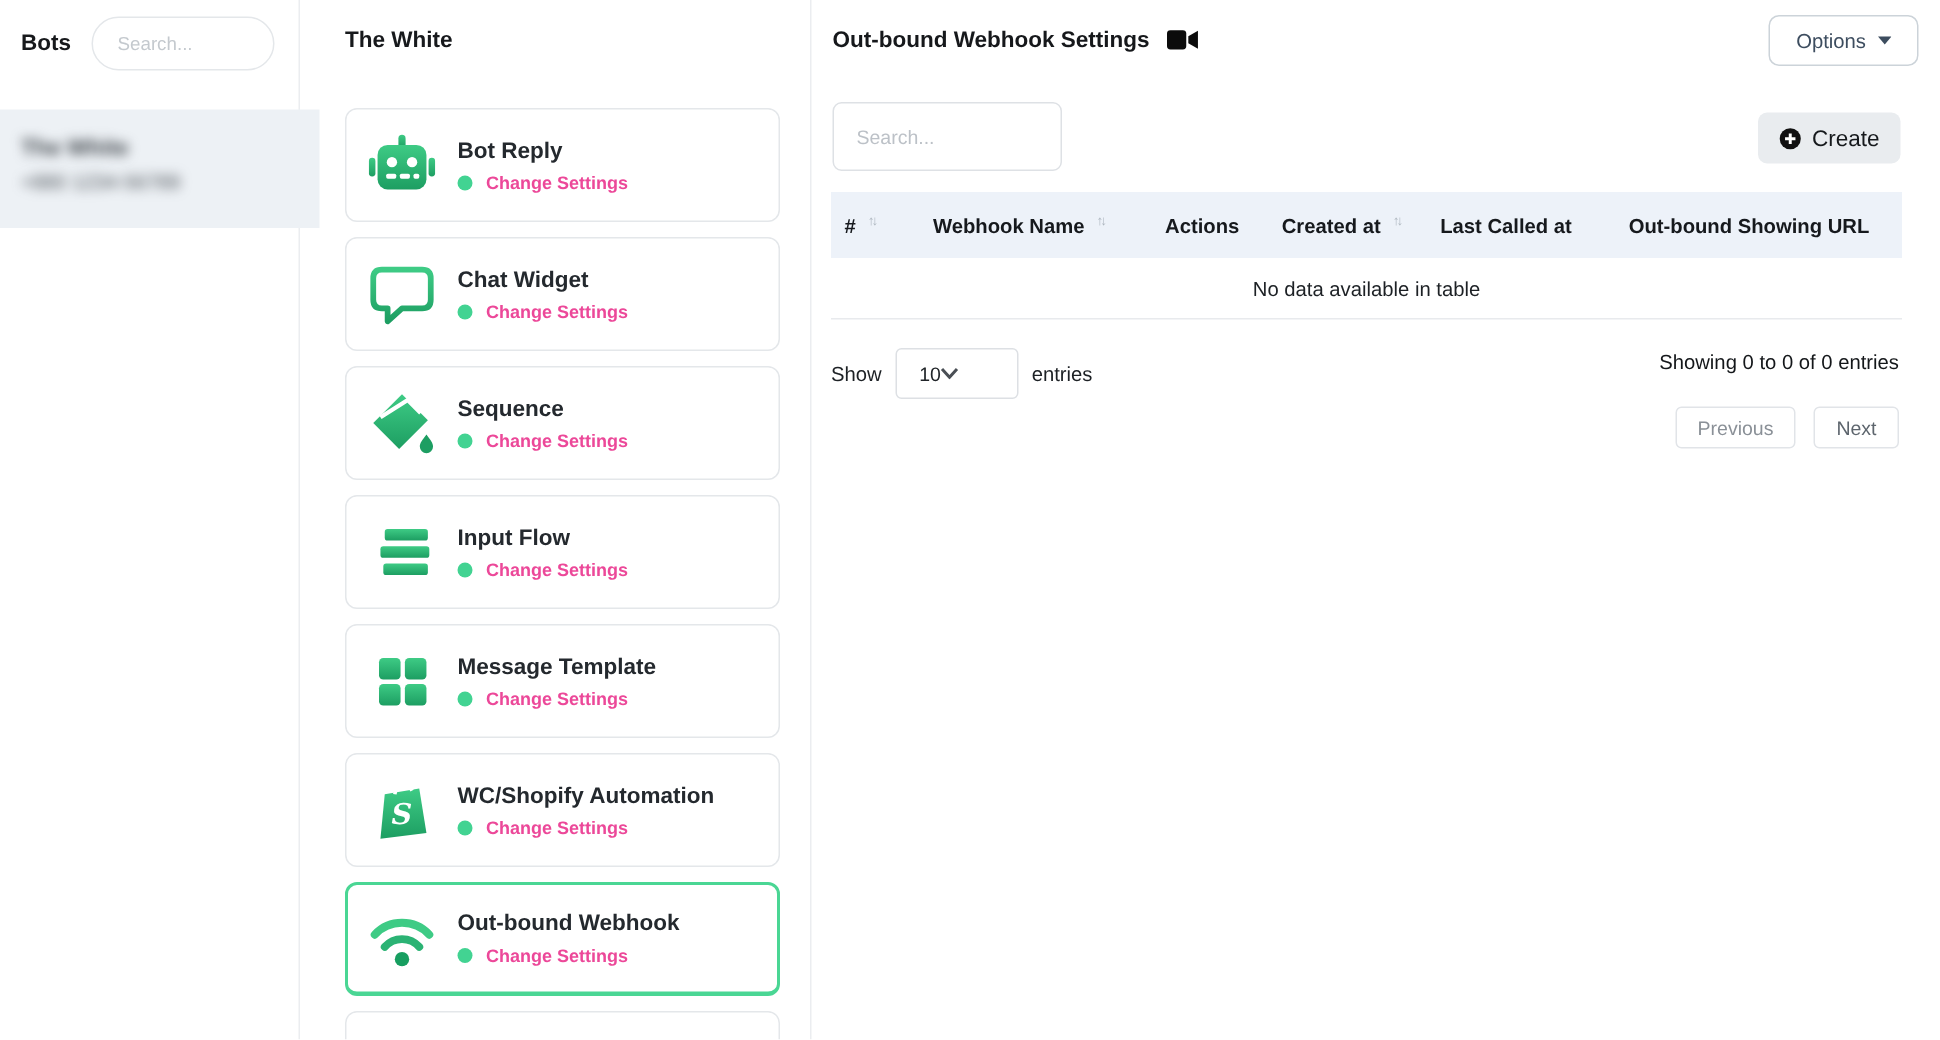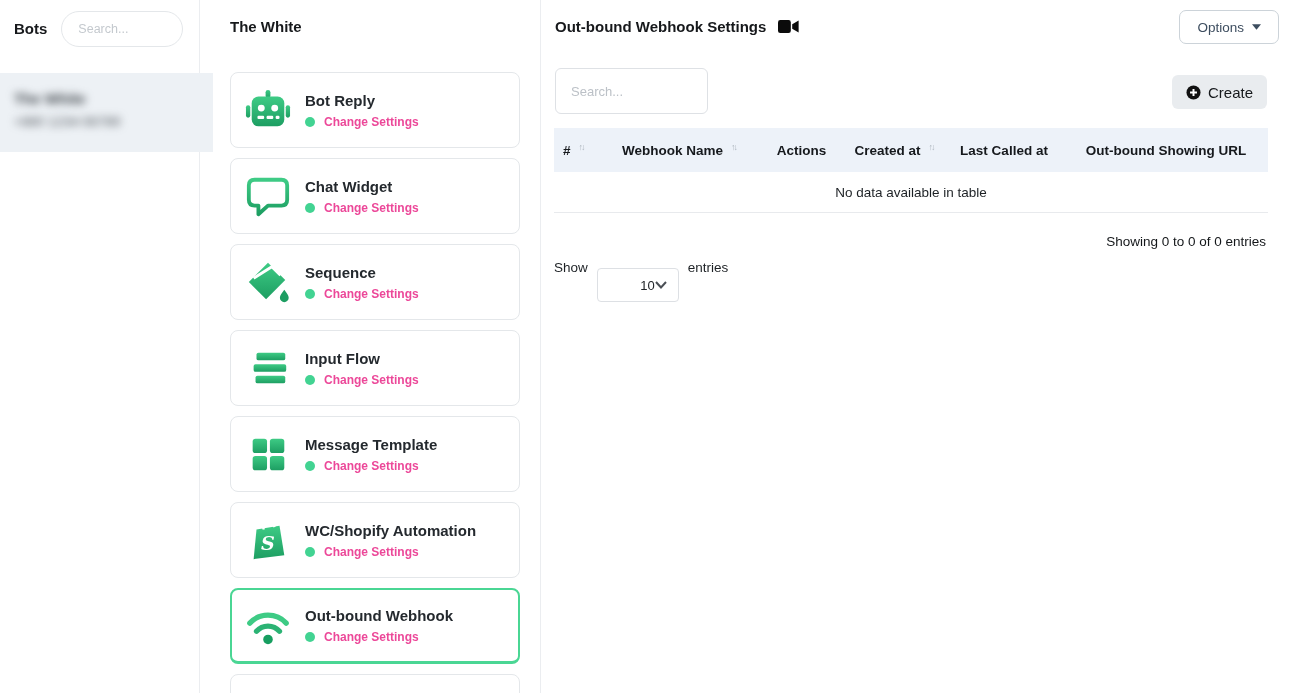--- a/index.html
+++ b/index.html
@@ -47,21 +47,21 @@
   .th .sort { display:inline-block; font-size:9px; color:#aeb6bf; letter-spacing:-2px; margin-left:8px; transform:translateY(-5px); font-weight:normal; }
   .th.col-0 { width:45px; text-align:left; padding-left:9px; }
   .th.col-1 { width:160px; }
   .th.col-2 { width:85px; }
   .th.col-3 { width:100px; }
   .th.col-4 { width:120px; }
   .th.col-5 { flex:1; }
   .table-empty { position:absolute; left:12px; top:172px; width:714px; height:41px; display:flex; align-items:center; justify-content:center; font-size:13.5px; color:#1d2125; border-bottom:1px solid #e8eaed; }
 
   .show-row { position:absolute; left:12px; top:232px; display:flex; align-items:center; gap:9px; font-size:13.5px; color:#1d2125; }
-  .page-select { width:82px; height:34px; border:1px solid #dde0e4; border-radius:4px; background:#fff; display:flex; align-items:center; justify-content:flex-end; padding:0 11px 0 15px; font-size:13px; color:#212529; cursor:pointer;margin-top:36px; }
+  .page-select { width:82px; height:34px; border:1px solid #dde0e4; border-radius:4px; background:#fff; display:flex; align-items:center; justify-content:flex-start; padding:0 11px 0 15px; font-size:13px; color:#212529; cursor:pointer; }
   .summary { position:absolute; right:27px; top:234px; font-size:13.5px; color:#14171a; }
   .pager { position:absolute; right:27px; top:271px; display:flex; gap:12px; }
   .pager button { height:28px; padding:0 14px; background:#fff; border:1px solid #e1e4e8; border-radius:4px; font-size:13px; font-family:inherit; cursor:default; }
   .prev-btn { color:#8a9097; }
   .next-btn { color:#5d656d; }
   .svg-defs { position:absolute; width:0; height:0; overflow:hidden; }
 </style>
 </head>
 <body>
 
@@ -277,14 +277,18 @@
         <span>10</span>
         <svg width="12" height="8">
             <use href="#chevron-down-icon"></use>
           </svg>
       </div>
       <span>entries</span>
     </div>
 
     <div class="summary">Showing 0 to 0 of 0 entries</div>
 
+    <div class="pager">
+      <button class="prev-btn">Previous</button>
+      <button class="next-btn">Next</button>
+    </div>
   </section>
 </div>
 
 </body></html>

